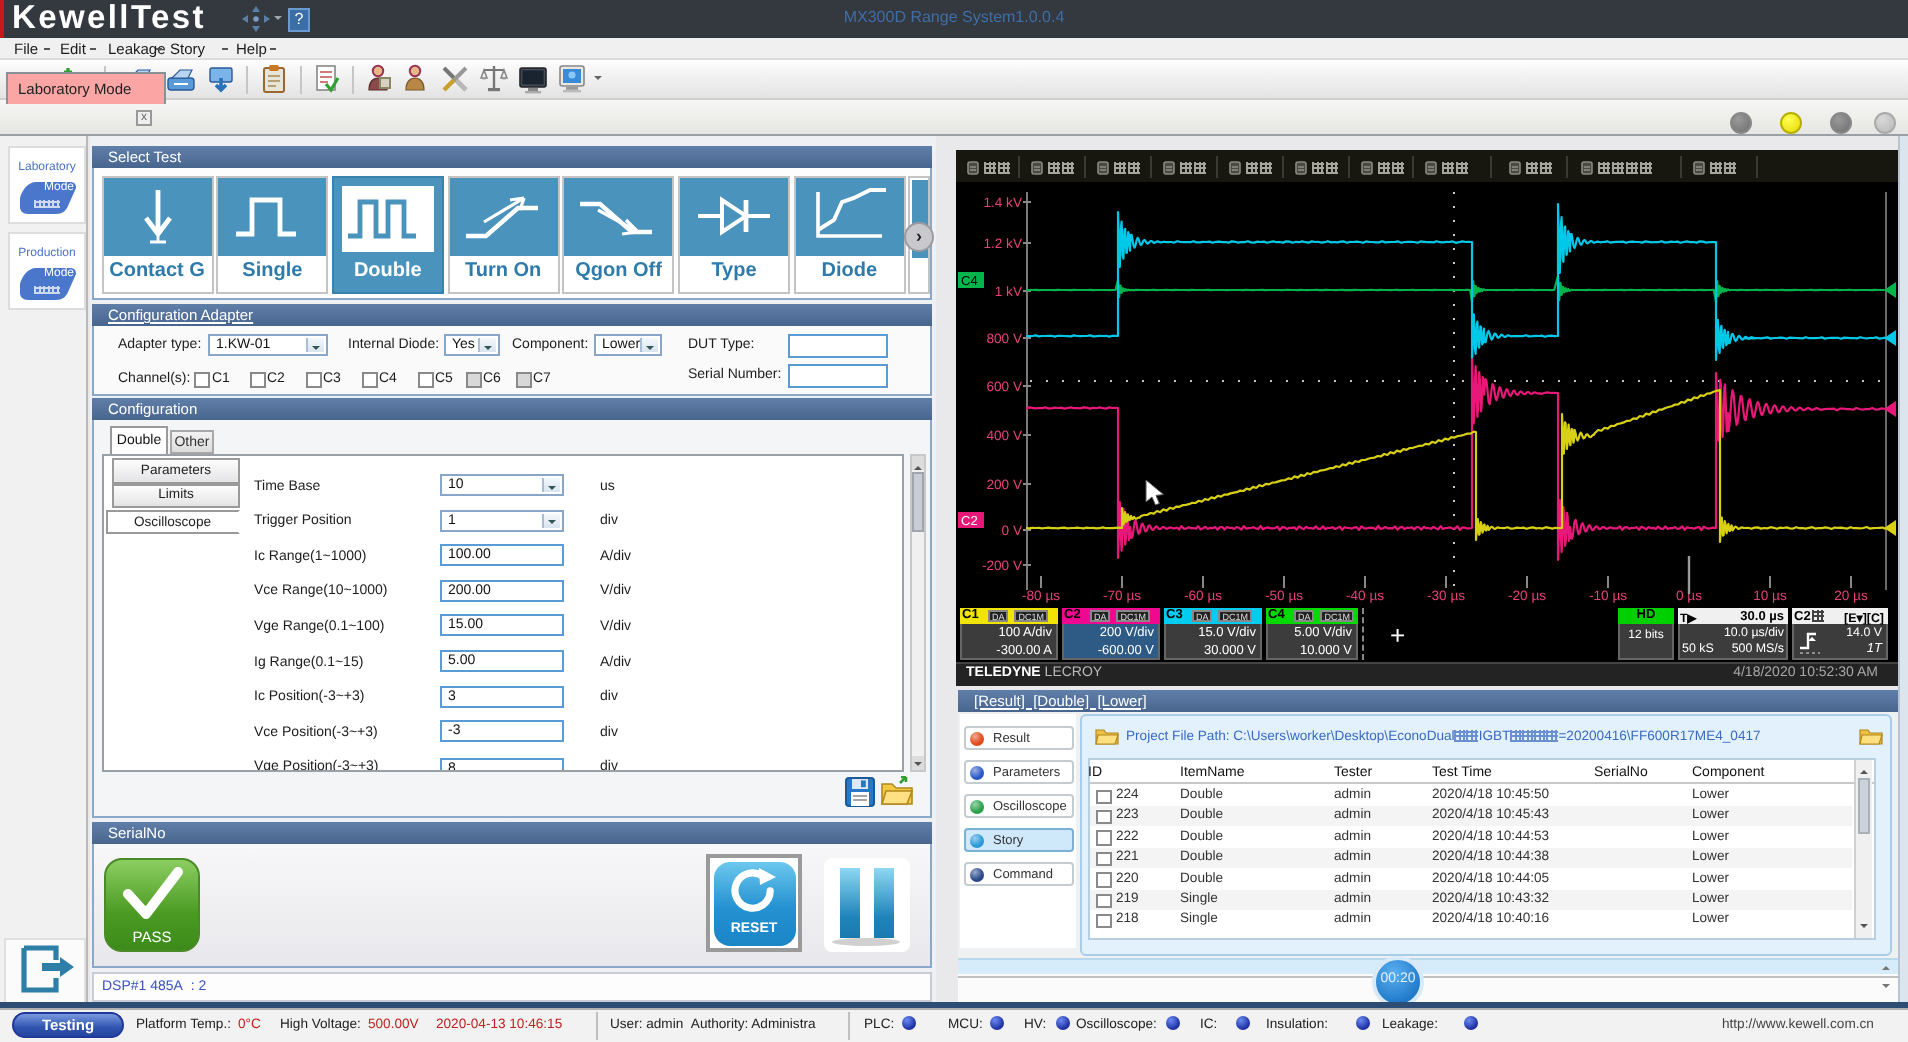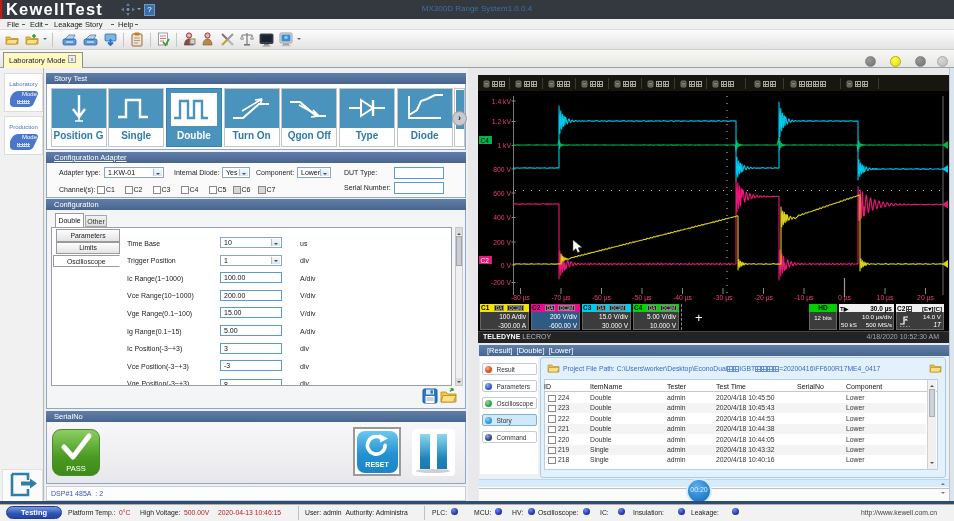--- a/index.html
+++ b/index.html
@@ -121,21 +121,21 @@
 <svg class="abs" style="left:279px;top:32px;" width="14" height="15" viewBox="0 0 14 15">
     <rect x="1" y="1" width="12" height="10" rx="1.2" fill="#e8e8e0" stroke="#888" stroke-width=".8"></rect>
     <rect x="2.5" y="2.5" width="9" height="7" fill="#3a8ad8"></rect>
     <circle cx="7" cy="5.5" r="1.8" fill="#8ac8f8"></circle>
     <rect x="4" y="11.5" width="6" height="1.4" fill="#999"></rect>
     <rect x="2.5" y="13" width="9" height="1.2" fill="#bbb"></rect>
   </svg>
 <div class="abs" style="left:297px;top:38px;border:2.5px solid transparent;border-top-color:#666;"></div>
 
 <div class="abs" style="left:0;top:50px;width:954px;height:18px;background:linear-gradient(#f7f7f5,#e6e6e2);border-bottom:1px solid #9aa0a8;box-sizing:border-box;"></div>
-<div class="abs" style="left:3px;top:52px;width:80px;height:16px;background:#fef9c3;border:1px solid #8a9097;border-bottom:none;box-sizing:border-box;font-size:7.5px;color:#222;line-height:15px;padding-left:5px;">Laboratory Mode</div>
+<div class="abs" style="left:3px;top:36px;width:80px;height:16px;background:#fca5a5;border:1px solid #8a9097;border-bottom:none;box-sizing:border-box;font-size:7.5px;color:#222;line-height:15px;padding-left:5px;">Laboratory Mode</div>
 <div class="abs" style="left:68px;top:55px;width:8px;height:8px;border:1px solid #999;background:#eee;box-sizing:border-box;font-size:6px;line-height:6px;text-align:center;color:#666;">x</div>
 <div class="abs led" style="left:865px;top:55.5px;background:radial-gradient(circle at 35% 30%,#9a9a9a,#6e6e6e);border:1px solid #888;"></div>
 <div class="abs led" style="left:889.5px;top:55.5px;background:radial-gradient(circle at 35% 30%,#ffff55,#e8d800);border:1px solid #b8b000;"></div>
 <div class="abs led" style="left:914.5px;top:55.5px;background:radial-gradient(circle at 35% 30%,#9a9a9a,#6e6e6e);border:1px solid #888;"></div>
 <div class="abs led" style="left:936.5px;top:55.5px;background:radial-gradient(circle at 35% 30%,#d8d8d8,#b8b8b8);border:1px solid #aaa;"></div>
 
 <div class="abs" style="left:0;top:68px;width:44px;height:434px;background:#f1f1f1;border-right:1px solid #b8b8b8;box-sizing:border-box;"></div>
 <div class="abs" style="left:4px;top:73px;width:39px;height:39px;background:#fff;border:1px solid #ddd;box-sizing:border-box;"></div>
 <div class="abs" style="left:4px;top:81px;width:39px;text-align:center;color:#4a72c4;font-size:6px;">Laboratory</div>
 <svg class="abs" style="left:8px;top:90px;" width="31" height="17" viewBox="0 0 31 17">
@@ -151,28 +151,28 @@
 <div class="abs" style="left:22px;top:134px;color:#fff;font-size:6px;">Mode</div>
 <div class="abs cjk" style="left:17px;top:143px;width:13px;height:3.5px;color:#fff;"></div>
 <div class="abs" style="left:2px;top:469px;width:41px;height:33px;background:#fbfbfb;border:1px solid #e0e0e0;box-sizing:border-box;"></div>
 <svg class="abs" style="left:8px;top:471px;" width="30" height="29" viewBox="0 0 30 29">
     <path d="M4 3h16v6M20 18v6H4V3" fill="none" stroke="#2e7fa8" stroke-width="2.6"></path>
     <path d="M13 10.5h9v-3l7 5-7 5v-3h-9z" fill="#2e7fa8"></path>
   </svg>
 
 <div class="abs" style="left:45px;top:68px;width:423px;height:434px;background:#eef0f3;"></div>
 <div class="abs" style="left:46px;top:73px;width:420px;height:77px;background:#fdfdfd;border:1px solid #8ba8c8;box-sizing:border-box;"></div>
-<div class="abs hdr" style="left:46px;top:73px;width:420px;height:11px;">Story Test</div>
+<div class="abs hdr" style="left:46px;top:73px;width:420px;height:11px;">Select Test</div>
 <div class="abs" style="left:50.5px;top:88px;width:56px;height:59px;background:#fff;border:1px solid #c4c4c4;box-sizing:border-box;"></div>
 <div class="abs" style="left:51.5px;top:89px;width:54px;height:39px;background:#4a93bd;"></div>
 <svg class="abs" style="left:54.5px;top:91px;" width="48" height="34" viewBox="0 0 48 34">
     <path d="M24 4v22m-6-8l6 8 6-8" stroke="#fff" stroke-width="2.4" fill="none"></path>
     <path d="M20 30h8M24 26v4" stroke="#fff" stroke-width="1.4" fill="none"></path>
   </svg>
-<div class="abs" style="left:50.5px;top:130px;width:56px;text-align:center;font-size:10px;font-weight:bold;color:#2e7bab;">Position G</div>
+<div class="abs" style="left:50.5px;top:130px;width:56px;text-align:center;font-size:10px;font-weight:bold;color:#2e7bab;">Contact G</div>
 <div class="abs" style="left:108.2px;top:88px;width:56px;height:59px;background:#fff;border:1px solid #c4c4c4;box-sizing:border-box;"></div>
 <div class="abs" style="left:109.2px;top:89px;width:54px;height:39px;background:#4a93bd;"></div>
 <svg class="abs" style="left:112.2px;top:91px;" width="48" height="34" viewBox="0 0 48 34">
     <path d="M6 26h8V9h14v17h8" stroke="#fff" stroke-width="2.4" fill="none"></path>
   </svg>
 <div class="abs" style="left:108.2px;top:130px;width:56px;text-align:center;font-size:10px;font-weight:bold;color:#2e7bab;">Single</div>
 <div class="abs" style="left:165.9px;top:88px;width:56px;height:59px;background:#4a93bd;border:1px solid #3883ad;box-sizing:border-box;"></div>
 <div class="abs" style="left:170.9px;top:93px;width:46px;height:33px;background:#fff;"></div>
 <svg class="abs" style="left:169.9px;top:92px;" width="48" height="34" viewBox="0 0 48 34">
     <path d="M4 26h6V9h8v17h6V9h8v17h6" stroke="#4a93bd" stroke-width="2.4" fill="none"></path>
@@ -510,21 +510,21 @@
     <path d="M1 12.5h10" stroke="#aaa" stroke-width=".8" stroke-dasharray="1.5,1.5"></path>
   </svg>
 <div class="abs" style="left:896px;top:312.5px;width:45px;text-align:right;font-size:6.2px;color:#fff;">14.0 V</div>
 <div class="abs" style="left:896px;top:320.5px;width:45px;text-align:right;font-size:6.5px;color:#fff;font-style:italic;">1T</div>
 <div class="abs" style="left:478px;top:331px;width:471px;height:12px;background:#232323;border-top:1px solid #444;box-sizing:border-box;"></div>
 <div class="abs" style="left:483px;top:333px;font-size:7px;color:#fff;"><b>TELEDYNE</b> <span style="color:#bbb;">LECROY</span></div>
 <div class="abs" style="left:789px;top:333px;width:150px;text-align:right;font-size:7px;color:#a8a8a8;">4/18/2020 10:52:30 AM</div>
 
 <div class="abs" style="left:479px;top:345px;width:470px;height:158px;background:#eef0f2;"></div>
 <div class="abs" style="left:949px;top:68px;width:5px;height:433px;background:#dce4ee;border-left:1px solid #b8c4d4;box-sizing:border-box;"></div>
-<div class="abs hdr" style="left:479px;top:345px;width:470px;height:11px;"><span style="text-align:right;">[Result]&nbsp;&nbsp;[Double]&nbsp;&nbsp;[Lower]</span></div>
+<div class="abs hdr" style="left:479px;top:345px;width:470px;height:11px;"><span style="text-decoration:underline;text-align:right;">[Result]&nbsp;&nbsp;[Double]&nbsp;&nbsp;[Lower]</span></div>
 <div class="abs" style="left:480px;top:357px;width:58px;height:117px;background:#fff;"></div>
 <div class="abs rtab" style="left:481.5px;top:362.5px;width:55px;height:12.5px;background:#fff;border-color:#c4ccd2;">Result</div>
 <div class="abs" style="left:485px;top:365.5px;width:7px;height:7px;border-radius:50%;background:radial-gradient(circle at 35% 30%,#fff8,#e04818 60%),#e04818;"></div>
 <div class="abs rtab" style="left:481.5px;top:379.5px;width:55px;height:12.5px;background:#fff;border-color:#c4ccd2;">Parameters</div>
 <div class="abs" style="left:485px;top:382.5px;width:7px;height:7px;border-radius:50%;background:radial-gradient(circle at 35% 30%,#fff8,#2858c8 60%),#2858c8;"></div>
 <div class="abs rtab" style="left:481.5px;top:396.5px;width:55px;height:12.5px;background:#fff;border-color:#c4ccd2;">Oscilloscope</div>
 <div class="abs" style="left:485px;top:399.5px;width:7px;height:7px;border-radius:50%;background:radial-gradient(circle at 35% 30%,#fff8,#28a048 60%),#28a048;"></div>
 <div class="abs rtab" style="left:481.5px;top:413.5px;width:55px;height:12.5px;background:#cfe8fa;border-color:#7ab0d4;">Story</div>
 <div class="abs" style="left:485px;top:416.5px;width:7px;height:7px;border-radius:50%;background:radial-gradient(circle at 35% 30%,#fff8,#2898d8 60%),#2898d8;"></div>
 <div class="abs rtab" style="left:481.5px;top:430.5px;width:55px;height:12.5px;background:#fff;border-color:#c4ccd2;">Command</div>

